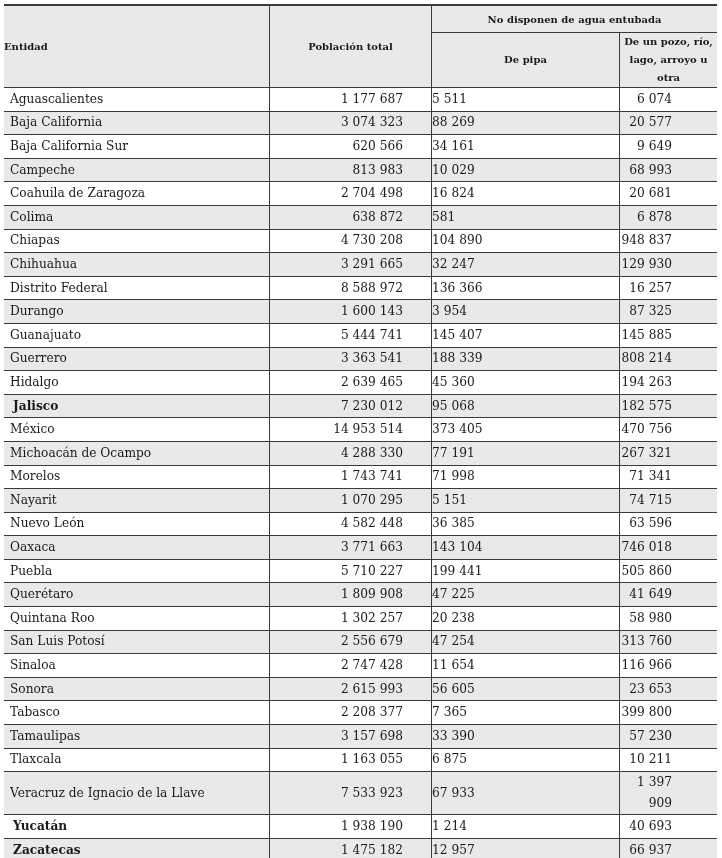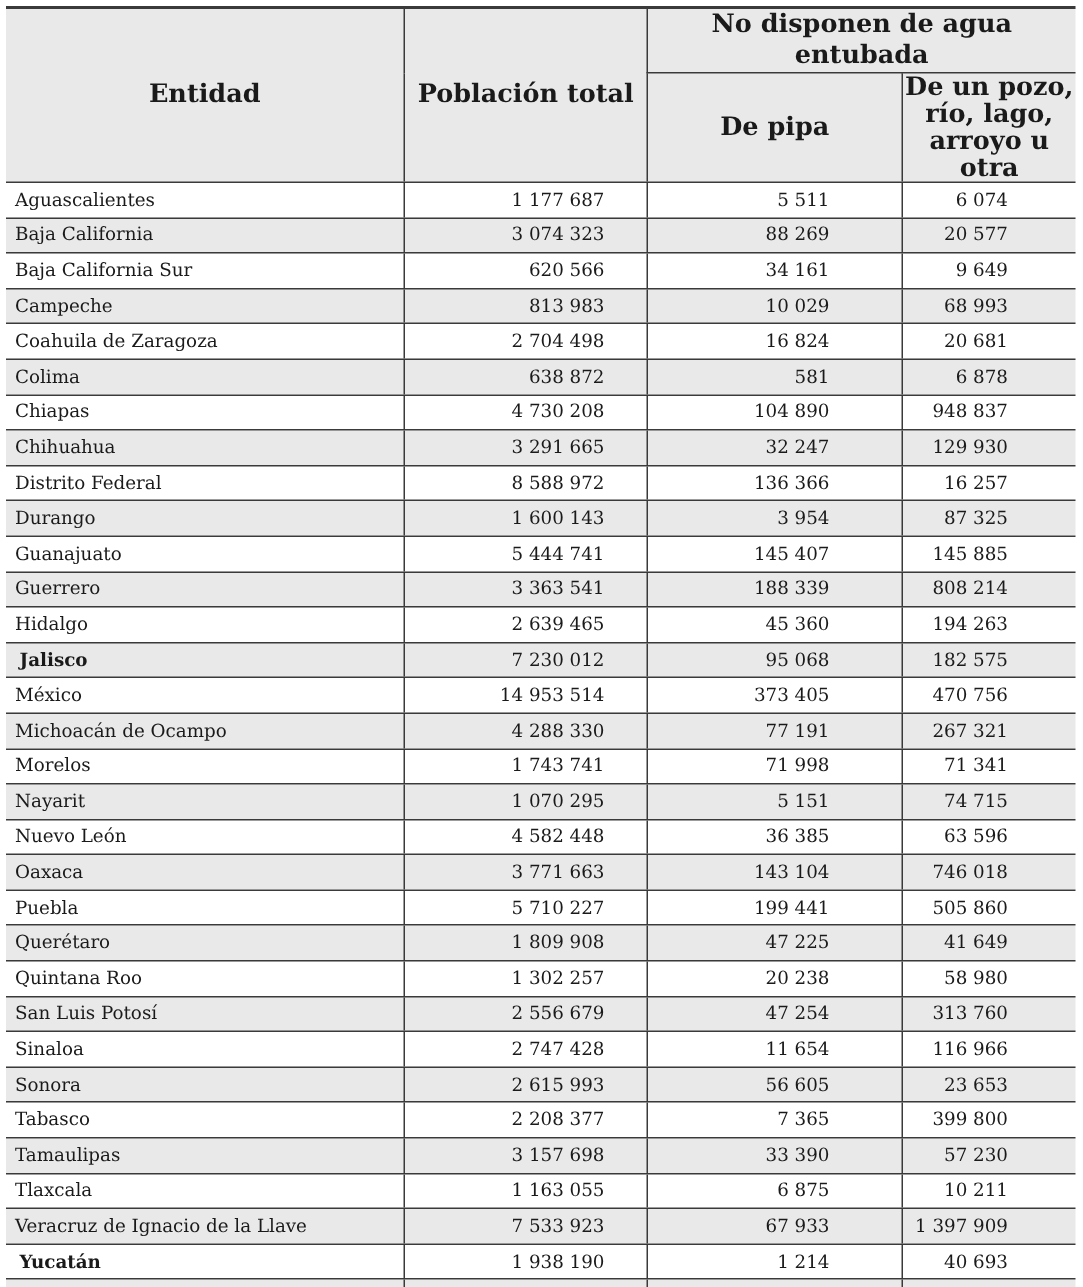--- a/index.html
+++ b/index.html
@@ -1,25 +1,25 @@
 <!DOCTYPE html>
 <html><head>
   <meta charset="utf-8">
   <style>
     html, body { margin: 0; padding: 0; background: #ffffff; }
     body { width: 722px; height: 858px; overflow: hidden; font-family: "DejaVu Serif", "Liberation Serif", serif; color: #1a1a1a; }
     table { border-collapse: collapse; position: absolute; left: 4px; top: 4px; width: 713px; font-size: 12.2px; }
     th, td { border-bottom: 1.5px solid #3a3a3a; padding: 0; height: 21.8px; line-height: 21px; }
-    th { background: #e9e9e9; font-weight: bold; font-size: 17px; text-align: center; }
+    th { background: #e9e9e9; font-weight: bold; font-size: 10px; text-align: center; }
     thead tr:first-child th { border-top: 2px solid #3a3a3a; }
     .c1 { width: 256px; text-align: left; padding-left: 6px; }
     .c2 { width: 133px; text-align: right; padding-right: 28px; border-left: 1.5px solid #3a3a3a; }
-    .c3 { width: 121px; text-align: right; padding-right: 48px; border-left: 1.5px solid #3a3a3a; }
+    .c3 { width: 121px; padding-right: 66px; border-left: 1.5px solid #3a3a3a; }
     .c4 { text-align: right; padding-right: 45px; border-left: 1.5px solid #3a3a3a; }
-    th.c1 { text-align: center; padding-left: 0; }
+    th.c1 { padding-left: 0; }
     th.c2 { text-align: center; padding-right: 0; }
     th.c3, th.c4 { text-align: center; padding-right: 0; }
     .hdr-group { height: 26px; border-left: 1.5px solid #3a3a3a; }
     .hdr-sub { height: 44px; line-height: 18px; }
     tbody tr:nth-child(even) td { background: #e9e9e9; }
     tbody tr td { height: 22.6px; }
     .indent { padding-left: 9px; font-weight: bold; }
   </style>
 </head>
 <body>

